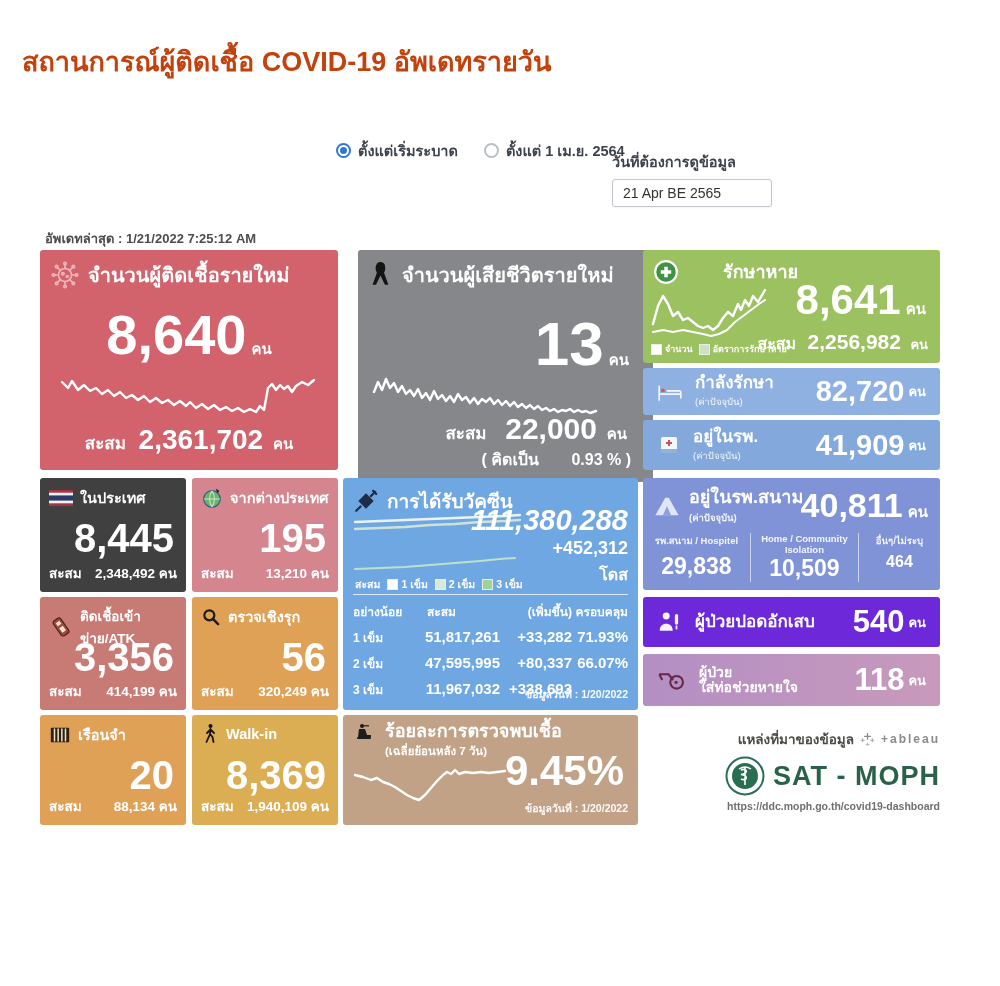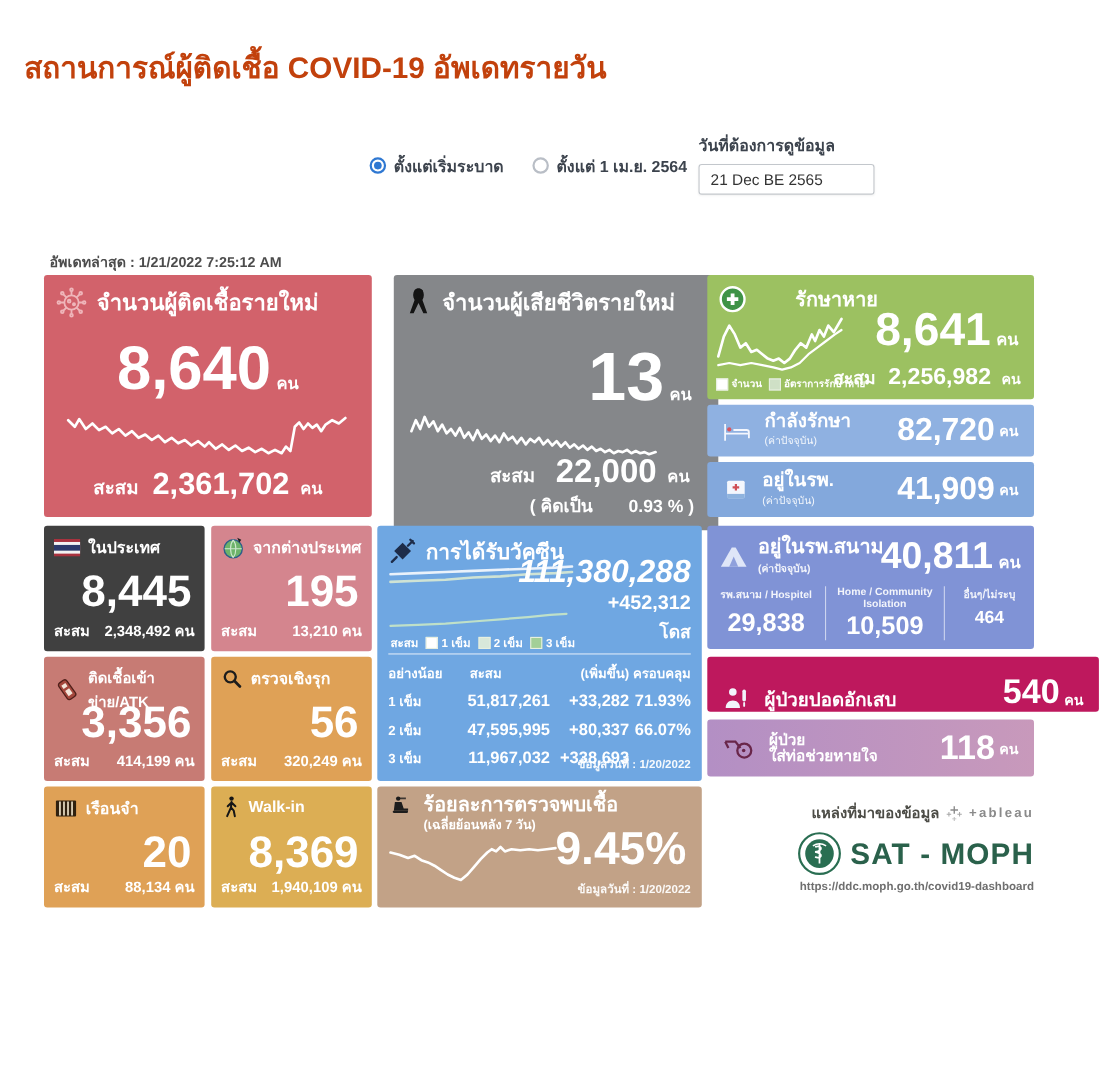--- a/index.html
+++ b/index.html
@@ -6,21 +6,21 @@
   .page{position:relative;width:1000px;height:986px;background:#ffffff;overflow:hidden;
         font-family:"Liberation Sans","DejaVu Sans",sans-serif;}
   .title{position:absolute;left:22px;top:40px;margin:0;font-size:27px;font-weight:bold;color:#c2410c;}
   
   .controls{position:absolute;left:336px;top:139px;display:flex;gap:26px;align-items:center;}
   .radio{display:flex;align-items:center;gap:7px;cursor:pointer;}
   .rb{width:15px;height:15px;border-radius:50%;border:2px solid #b9bec6;background:#fff;display:flex;align-items:center;justify-content:center;box-sizing:border-box;}
   .rb.checked{border-color:#2f78d2;}
   .rb.checked .dot{width:7px;height:7px;border-radius:50%;background:#2f78d2;}
   .rlabel{font-size:14.5px;color:#3c434d;font-weight:bold;}
-  .date-block{position:absolute;left:612px;top:120px;margin-left:23px;}
+  .date-block{position:absolute;left:612px;top:150px;}
   .date-label{font-size:14.5px;color:#3c434d;font-weight:bold;margin-bottom:6px;}
   .date-input{width:138px;height:24px;border:1px solid #c3c7cc;border-radius:3px;background:#fff;
               font-size:14px;color:#333;padding:1px 10px;display:flex;align-items:center;box-shadow:0 1px 2px rgba(0,0,0,.05);}
   .updated{position:absolute;left:45px;top:228px;font-size:13px;font-weight:bold;color:#4c4c4c;}
   
   .board{position:absolute;left:40px;top:250px;width:900px;height:575px;}
   .card{position:absolute;border-radius:3px;color:#fff;box-sizing:border-box;}
   .card-head{display:flex;align-items:center;gap:8px;padding:9px 10px 0 10px;}
   .head-label{font-weight:bold;}
   .icon{display:inline-flex;align-items:center;justify-content:center;flex:0 0 auto;}
@@ -74,21 +74,21 @@
       <span class="rlabel">ตั้งแต่เริ่มระบาด</span>
     </div>
     <div class="radio">
       <span class="rb"></span>
       <span class="rlabel">ตั้งแต่ 1 เม.ย. 2564</span>
     </div>
   </div>
 
   <div class="date-block">
     <div class="date-label">วันที่ต้องการดูข้อมูล</div>
-    <div class="date-input">21 Dec BE 2565</div>
+    <div class="date-input">21 Apr BE 2565</div>
   </div>
 
   <div class="updated">อัพเดทล่าสุด : 1/21/2022 7:25:12 AM</div>
 
   <div class="board">
 
     <div class="card" style="left:0;top:0;width:298px;height:220px;background:#d2626b;">
       <div class="card-head">
         <span class="icon">
           <svg width="30" height="30" viewBox="0 0 24 24">
@@ -244,21 +244,21 @@
           <div style="font-size:9.5px;font-weight:bold;opacity:.9;min-height:20px;">Home / Community Isolation</div>
           <div style="font-size:23px;font-weight:bold;">10,509</div>
         </div>
         <div style="flex:.85;padding:0 4px;">
           <div style="font-size:9.5px;font-weight:bold;opacity:.9;min-height:20px;">อื่นๆ/ไม่ระบุ</div>
           <div style="font-size:16px;font-weight:bold;">464</div>
         </div>
       </div>
     </div>
 
-    <div class="card rowcard" style="left:603px;top:347px;width:356px;height:50px;background:#be185d;align-items:flex-end;">
+    <div class="card rowcard" style="left:603px;top:347px;width:297px;height:50px;background:#6d28d9;">
       <span class="icon">
         <svg width="26" height="24" viewBox="0 0 24 22">
             <g fill="#f2f3fb">
               <circle cx="8.5" cy="5.5" r="3.2"></circle>
               <path d="M2.5 19c0-4 2.6-6.3 6-6.3s6 2.3 6 6.3z"></path>
               <rect x="16.5" y="3.5" width="3" height="10" rx="1.5"></rect>
               <rect x="17.2" y="14" width="1.6" height="4" rx=".8"></rect>
             </g>
           </svg>
       </span>

